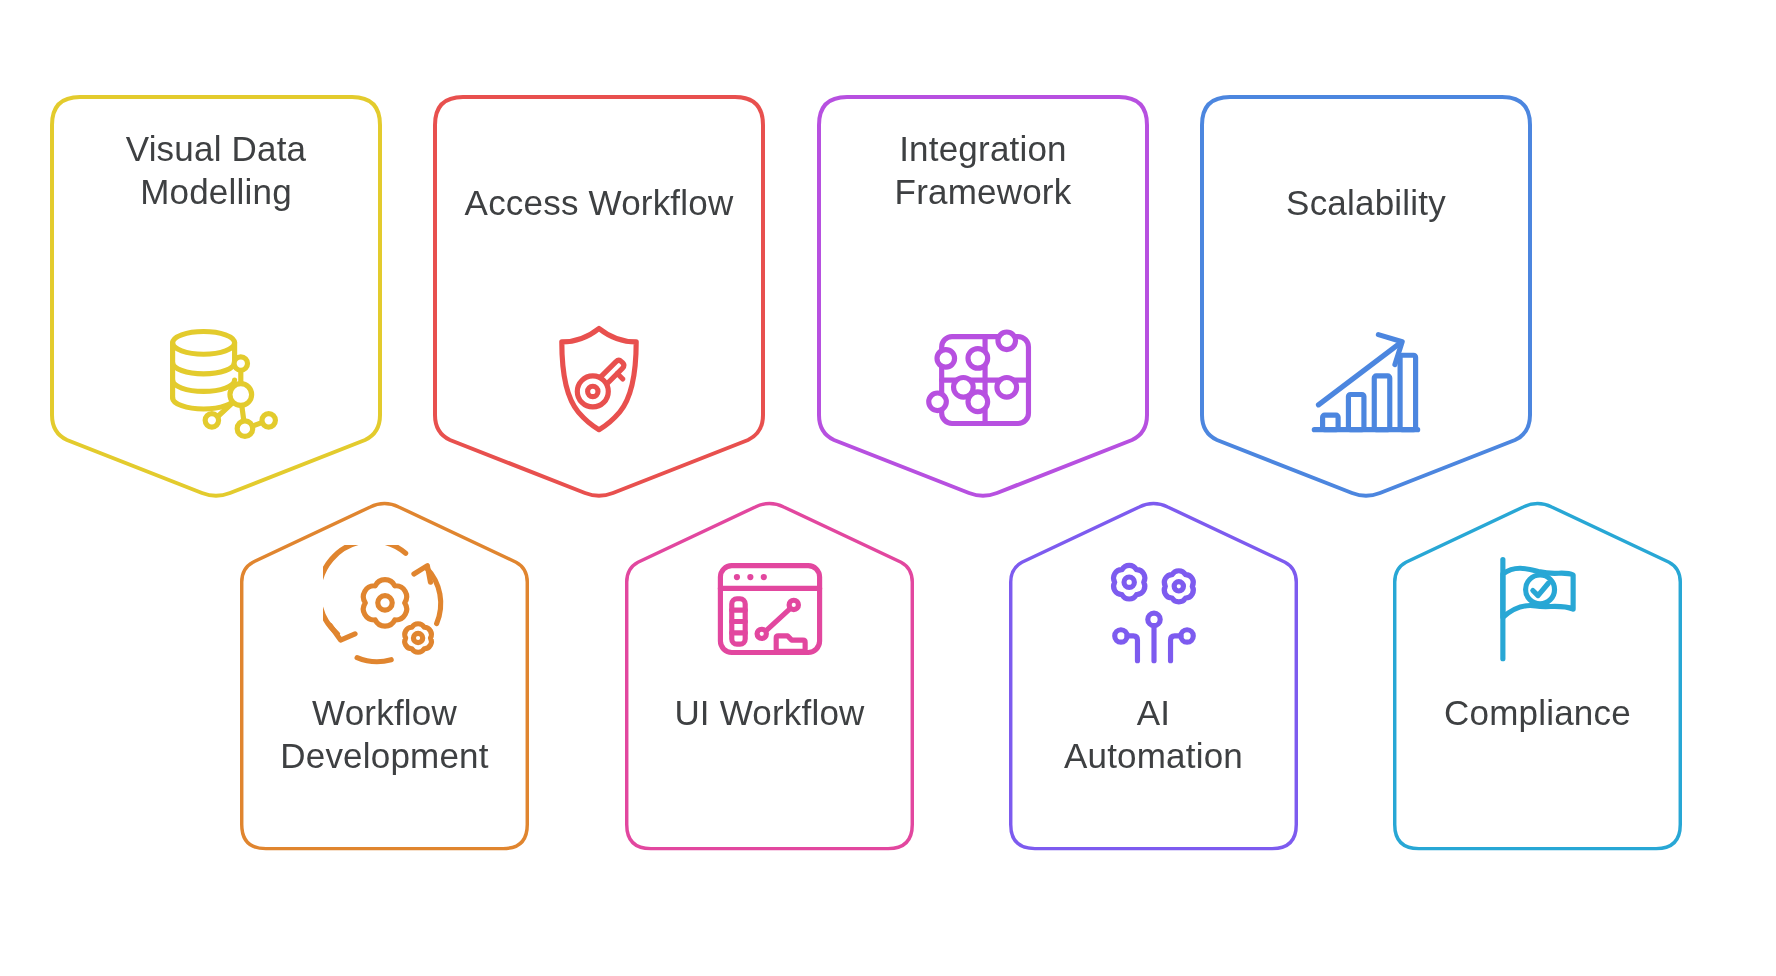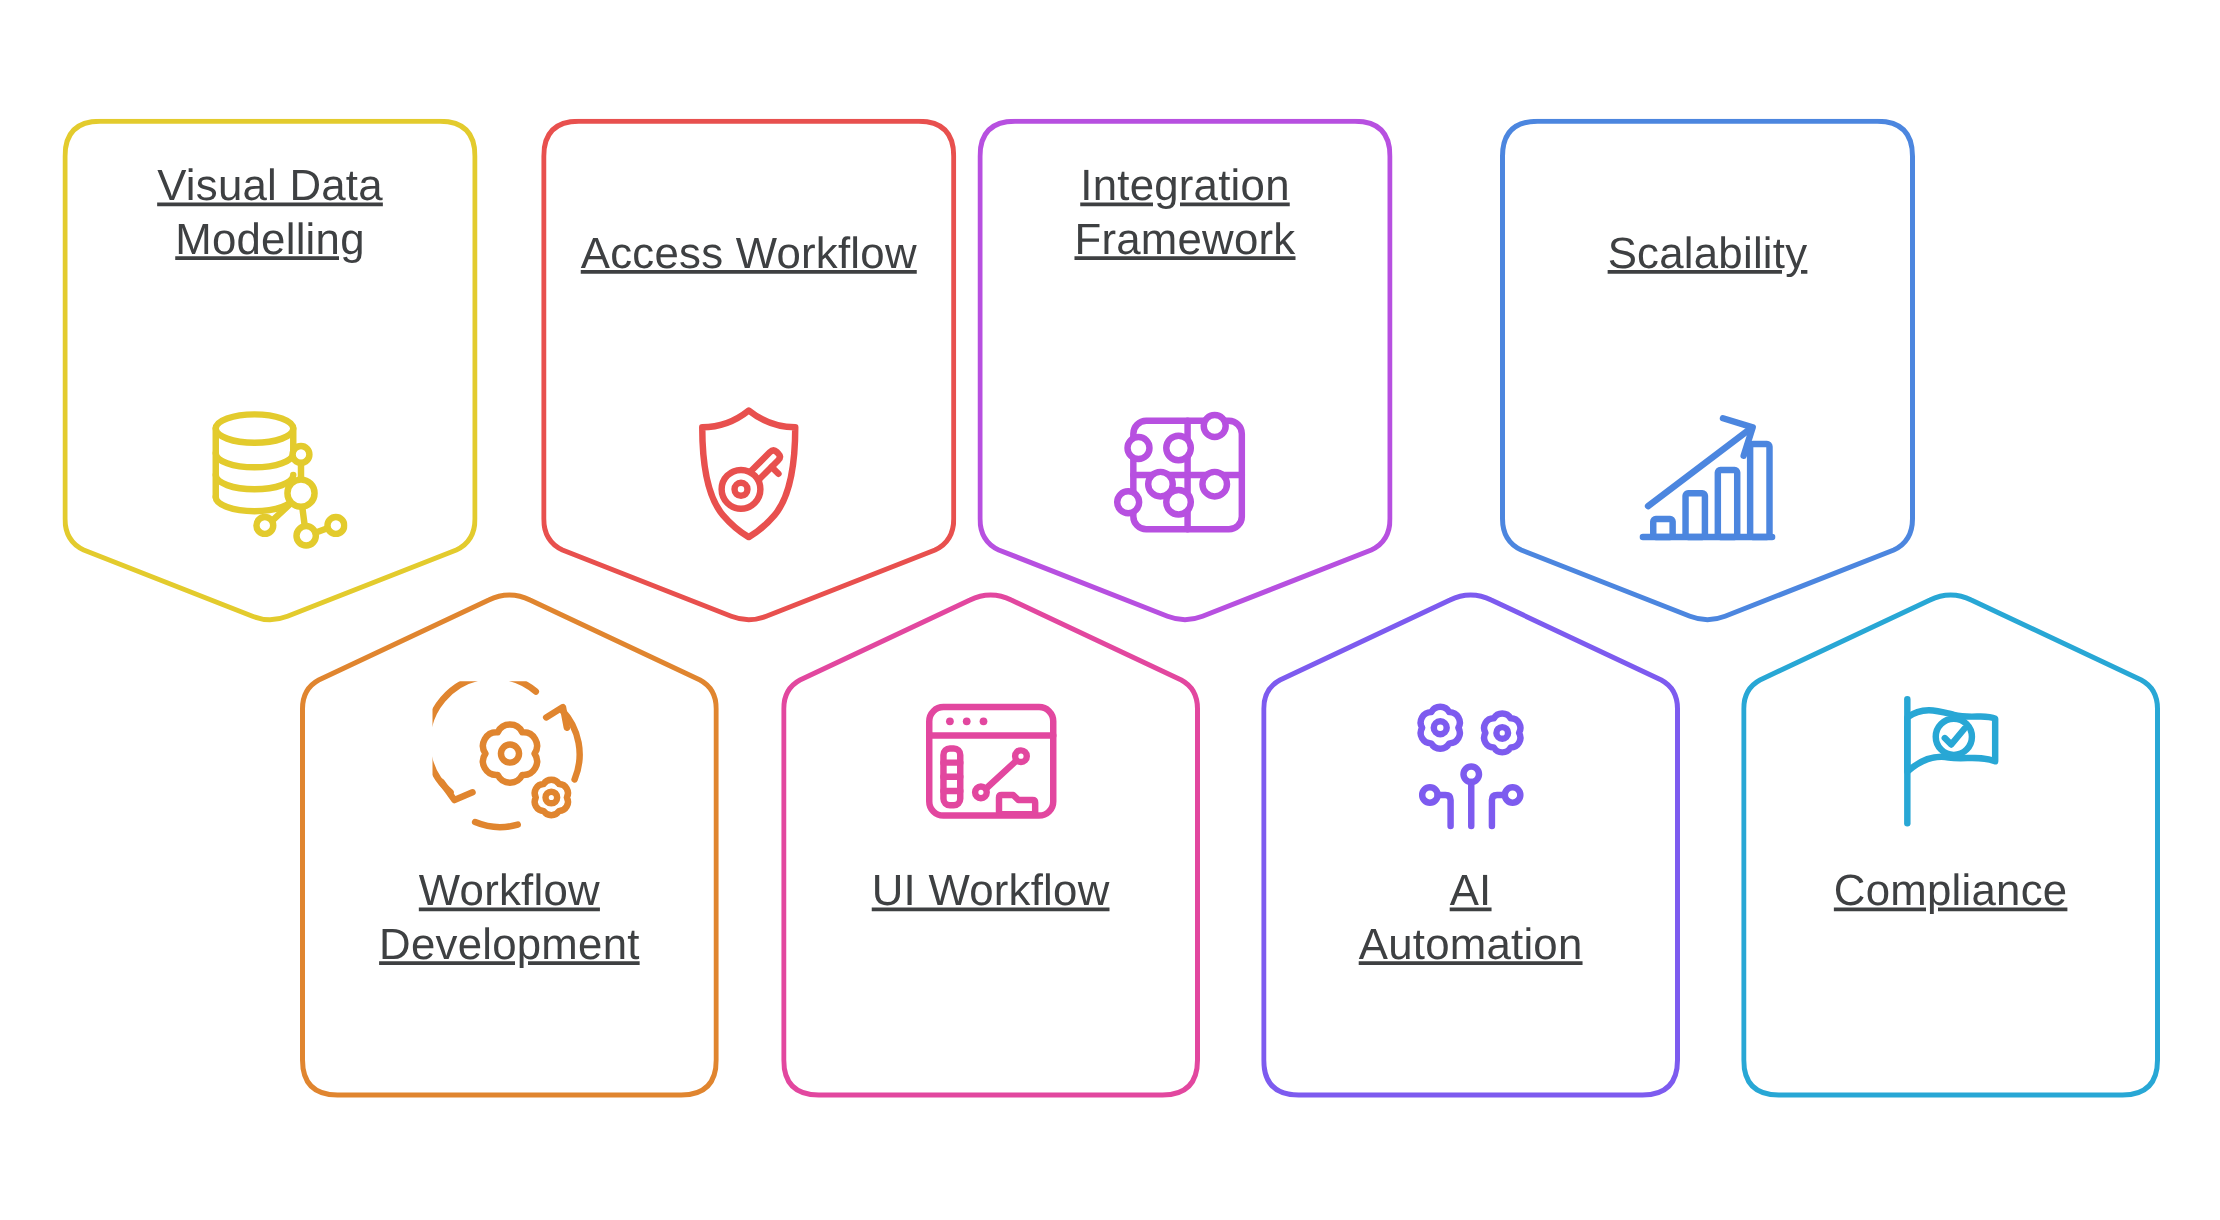--- a/index.html
+++ b/index.html
@@ -7,30 +7,29 @@
     width:1776px;height:976px;
     background:#ffffff;
     font-family:"Liberation Sans", sans-serif;
     position:relative;
     overflow:hidden;
   }
   .canvas{position:absolute;inset:0;}
   .card{position:absolute;}
   .card .shape{position:absolute;inset:0;width:100%;height:100%;}
   .card-top{width:332px;height:405px;top:95px;}
-  .card-bottom{width:335px;height:407px;top:473px;}
+  .card-bottom{width:289px;height:407px;top:473px;}
   .title{
     position:absolute;left:0;right:0;
     text-align:center;
     font-size:35px;
     line-height:43px;
     color:var(--text,#3e4042);
     font-weight:400;
     letter-spacing:0.2px;
-    text-decoration:underline;
   }
   .card-top .title.lines-2{top:32px;}
   .card-top .title.lines-1{top:86px;}
   .card-bottom .title{top:218px;}
   .icon{position:absolute;left:50%;transform:translateX(-50%);width:124px;height:124px;}
   .card-top .icon{bottom:60px;}
   .card-bottom .icon{top:72px;}
   .icon svg{width:100%;height:100%;display:block;}
   .t-line{display:block;}
 </style>
@@ -85,21 +84,21 @@
             <path d="M69,68.5 H90 Q94,68.5 94,72 V74 Q94,77.5 90,77.5 H69"></path>
             <path d="M83,77.5 V85"></path>
           </g>
           <circle cx="54" cy="73" r="15"></circle>
           <circle cx="54" cy="73" r="5"></circle>
         </g>
       </svg>
     </div>
   </div>
 
-  <div class="card card-top" style="left: 782px; color: rgb(183, 80, 224);">
+  <div class="card card-top" style="left: 817px; color: rgb(183, 80, 224);">
     <svg class="shape" viewBox="0 0 332 405">
       <path d="M30,2 H302 Q330,2 330,30 V320 Q330,338 315,345 L180,398 Q166,403.5 152,398 L17,345 Q2,338 2,320 V30 Q2,2 30,2 Z" fill="#ffffff" stroke="currentColor" stroke-width="4"></path>
     </svg>
     <div class="title lines-2">
       <span class="t-line">Integration</span>
       <span class="t-line">Framework</span>
     </div>
     <div class="icon">
       <svg viewBox="0 0 120 120">
         <g fill="none" stroke="currentColor" stroke-width="5" stroke-linecap="round" stroke-linejoin="round">

